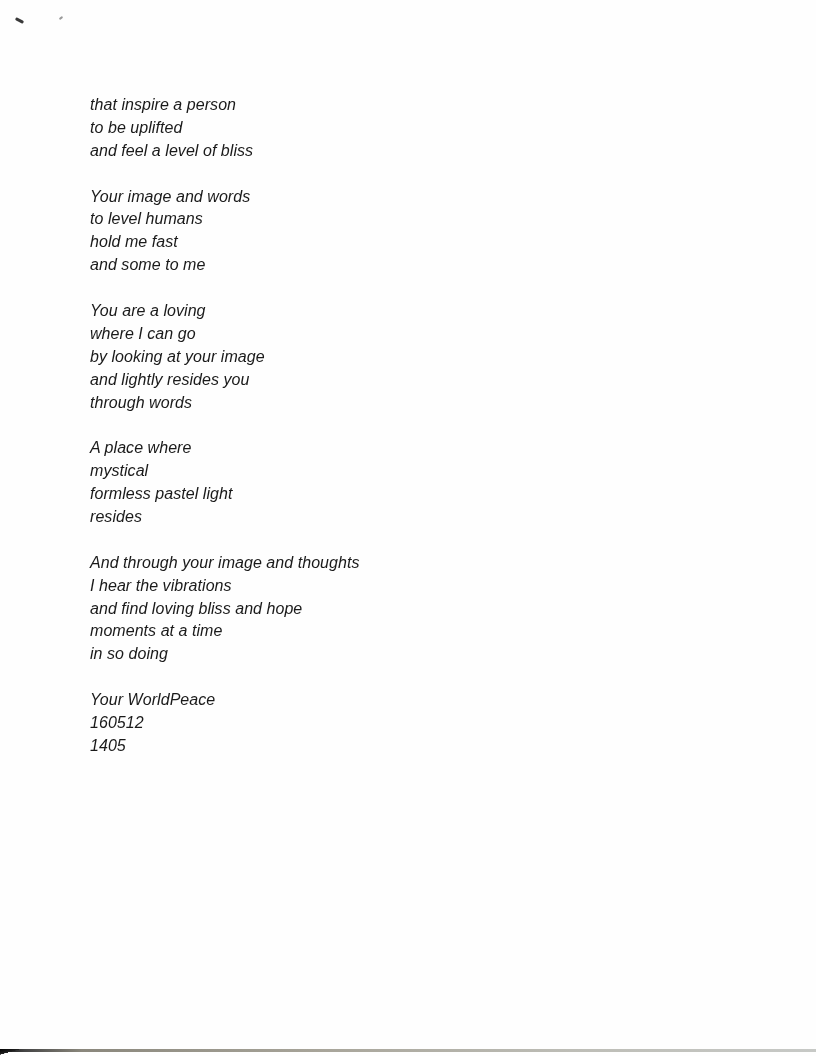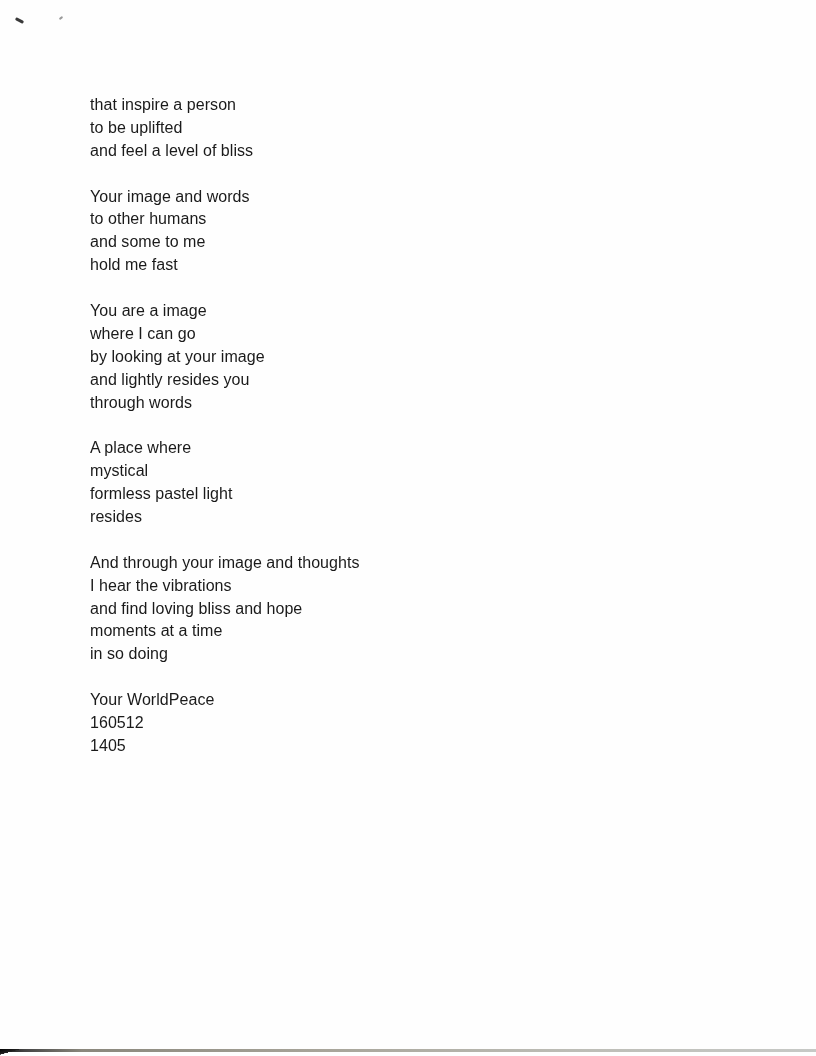--- a/index.html
+++ b/index.html
@@ -54,20 +54,21 @@
       left: 90px;
       top: 94px;
       width: 600px;
       color: #1a1a1a;
       font-size: 16px;
       line-height: 22.9px;
       letter-spacing: 0.05px;
     }
     .stanza {
       margin: 0 0 22.9px 0;
+      font-style: italic;
     }
     .line {
       display: block;
       white-space: nowrap;
       height: 22.9px;
     }
   </style>
 </head>
 <body>
 
@@ -77,27 +78,27 @@
 
   <div class="poem">
     <div class="stanza">
       <span class="line">that inspire a person</span>
       <span class="line">to be uplifted</span>
       <span class="line">and feel a level of bliss</span>
     </div>
 
     <div class="stanza">
       <span class="line">Your image and words</span>
-      <span class="line">to other humans</span>
+      <span class="line">to level humans</span>
+      <span class="line">hold me fast</span>
       <span class="line">and some to me</span>
-      <span class="line">hold me fast</span>
     </div>
 
     <div class="stanza">
-      <span class="line">You are a image</span>
+      <span class="line">You are a loving</span>
       <span class="line">where I can go</span>
       <span class="line">by looking at your image</span>
       <span class="line">and lightly resides you</span>
       <span class="line">through words</span>
     </div>
 
     <div class="stanza">
       <span class="line">A place where</span>
       <span class="line">mystical</span>
       <span class="line">formless pastel light</span>

